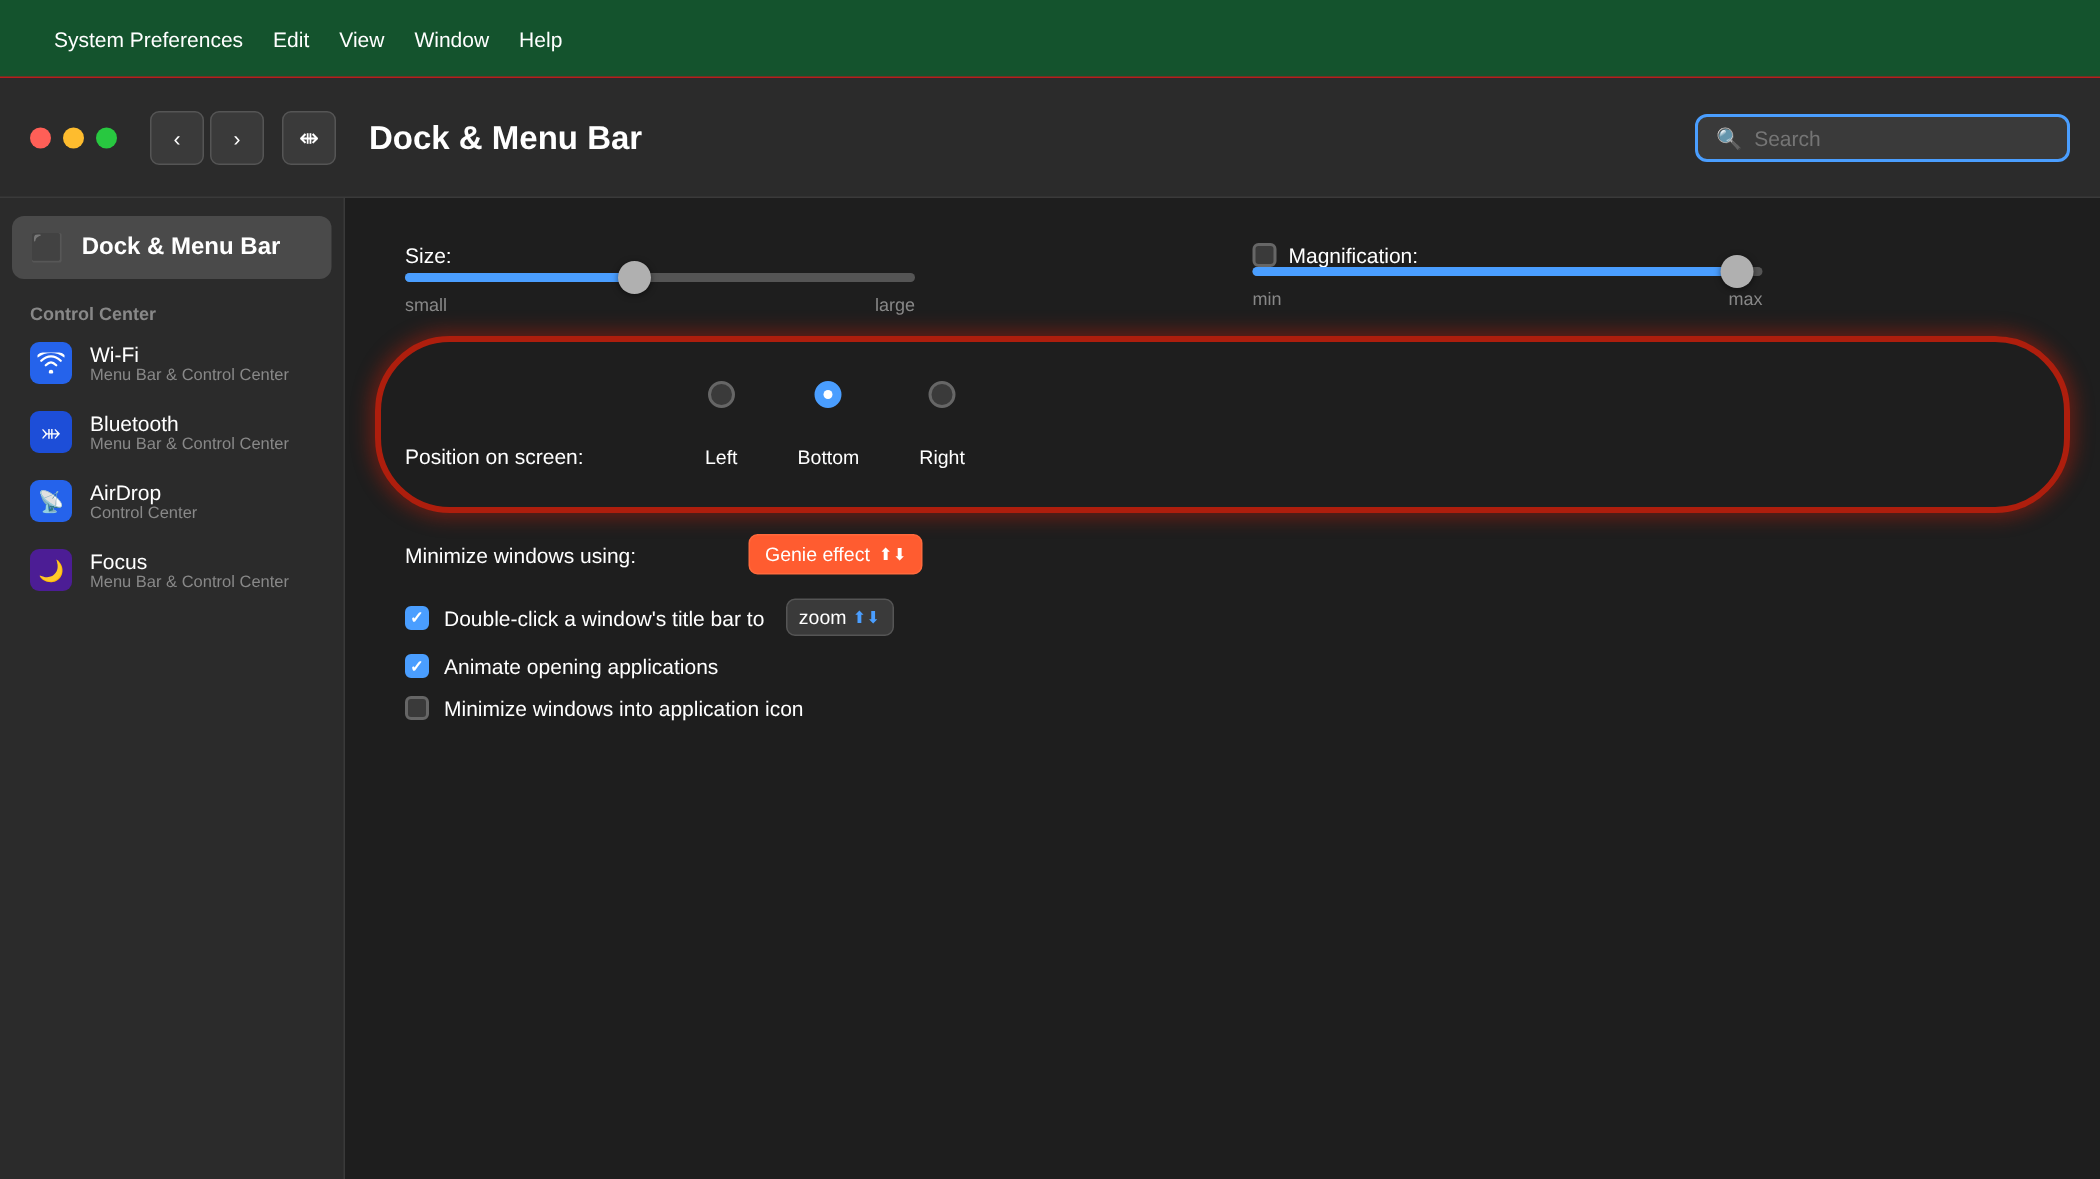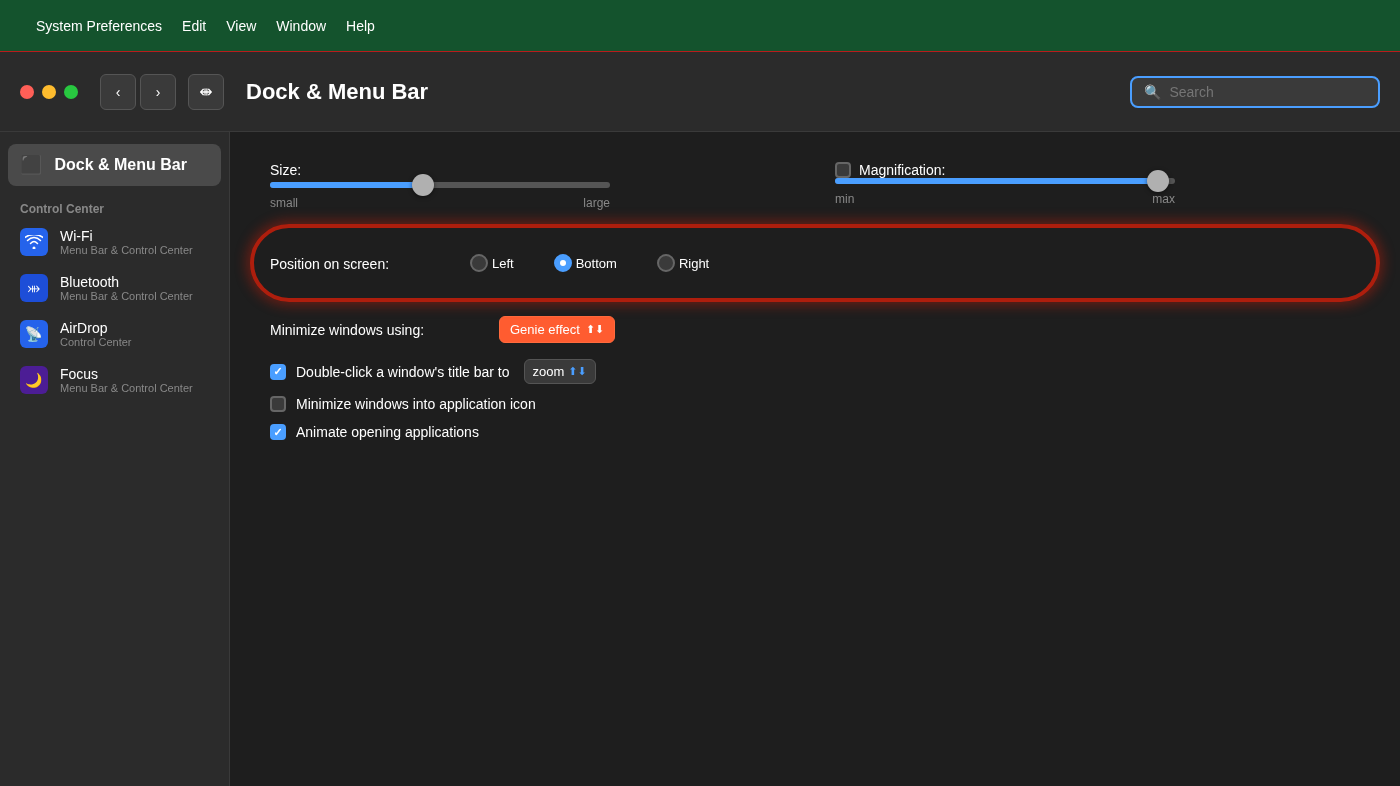--- a/index.html
+++ b/index.html
@@ -302,23 +302,23 @@
       color: #fff;
       min-width: 160px;
     }
 
     .radio-options {
       display: flex;
       gap: 40px;
     }
     .radio-option {
       display: flex;
-      flex-direction: row;
-      align-items: center;
-      gap: 4px;
+      flex-direction: column;
+      align-items: center;
+      gap: 25px;
     }
     .radio-circle {
       width: 18px;
       height: 18px;
       border-radius: 50%;
       border: 2px solid #666;
       background: #3a3a3a;
       cursor: pointer;
       display: flex;
       align-items: center;
@@ -567,23 +567,23 @@
     <div class="checkbox-row">
       <div class="checkbox checked"></div>
       <span class="checkbox-label">Double-click a window's title bar to</span>
       <div class="zoom-dropdown">
         <span>zoom</span>
         <span class="zoom-dropdown-arrows">⬆⬇</span>
       </div>
     </div>
 
     <div class="checkbox-row">
+      <div class="checkbox checked"></div>
+      <span class="checkbox-label">Animate opening applications</span>
+    </div>
+
+    <div class="checkbox-row">
       <div class="checkbox"></div>
       <span class="checkbox-label">Minimize windows into application icon</span>
     </div>
-
-    <div class="checkbox-row">
-      <div class="checkbox checked"></div>
-      <span class="checkbox-label">Animate opening applications</span>
-    </div>
   </div>
 
 </div>
 
 </body></html>

